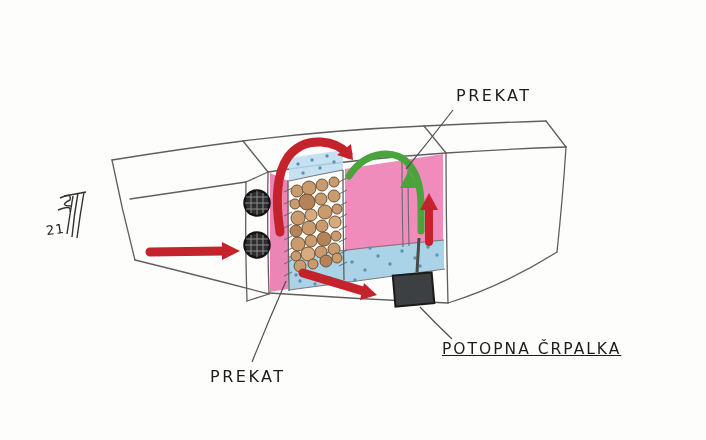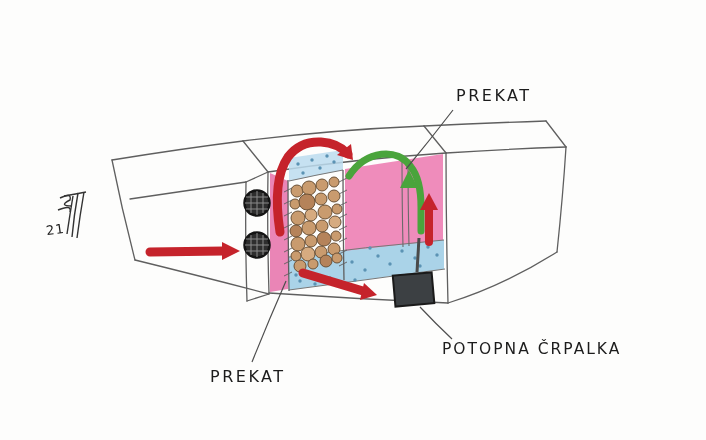--- a/index.html
+++ b/index.html
@@ -169,16 +169,16 @@
       <path d="M58,210 Q72,204 70,212"></path>
       <path d="M64,196 Q76,194 86,192"></path>
       <path d="M78,193 Q74,215 72,237"></path>
       <path d="M84,192 Q80,215 77,238"></path>
       <path d="M73,196 Q70,214 67,234"></path>
     </g>
   </svg>
 
   <div class="label" style="left:456px;top:86px;">PREKAT</div>
   <div class="label" style="left:210px;top:367px;">PREKAT</div>
-  <div class="label small" style="left:442px;top:340px;">POTOPNA ČRPALKA</div>
+  <div class="label small" style="left:442px;top:340px;text-decoration:underline;">POTOPNA ČRPALKA</div>
   <div class="label sig" style="left:46px;top:222px;">21</div>
 
 </div>
 
 </body></html>

